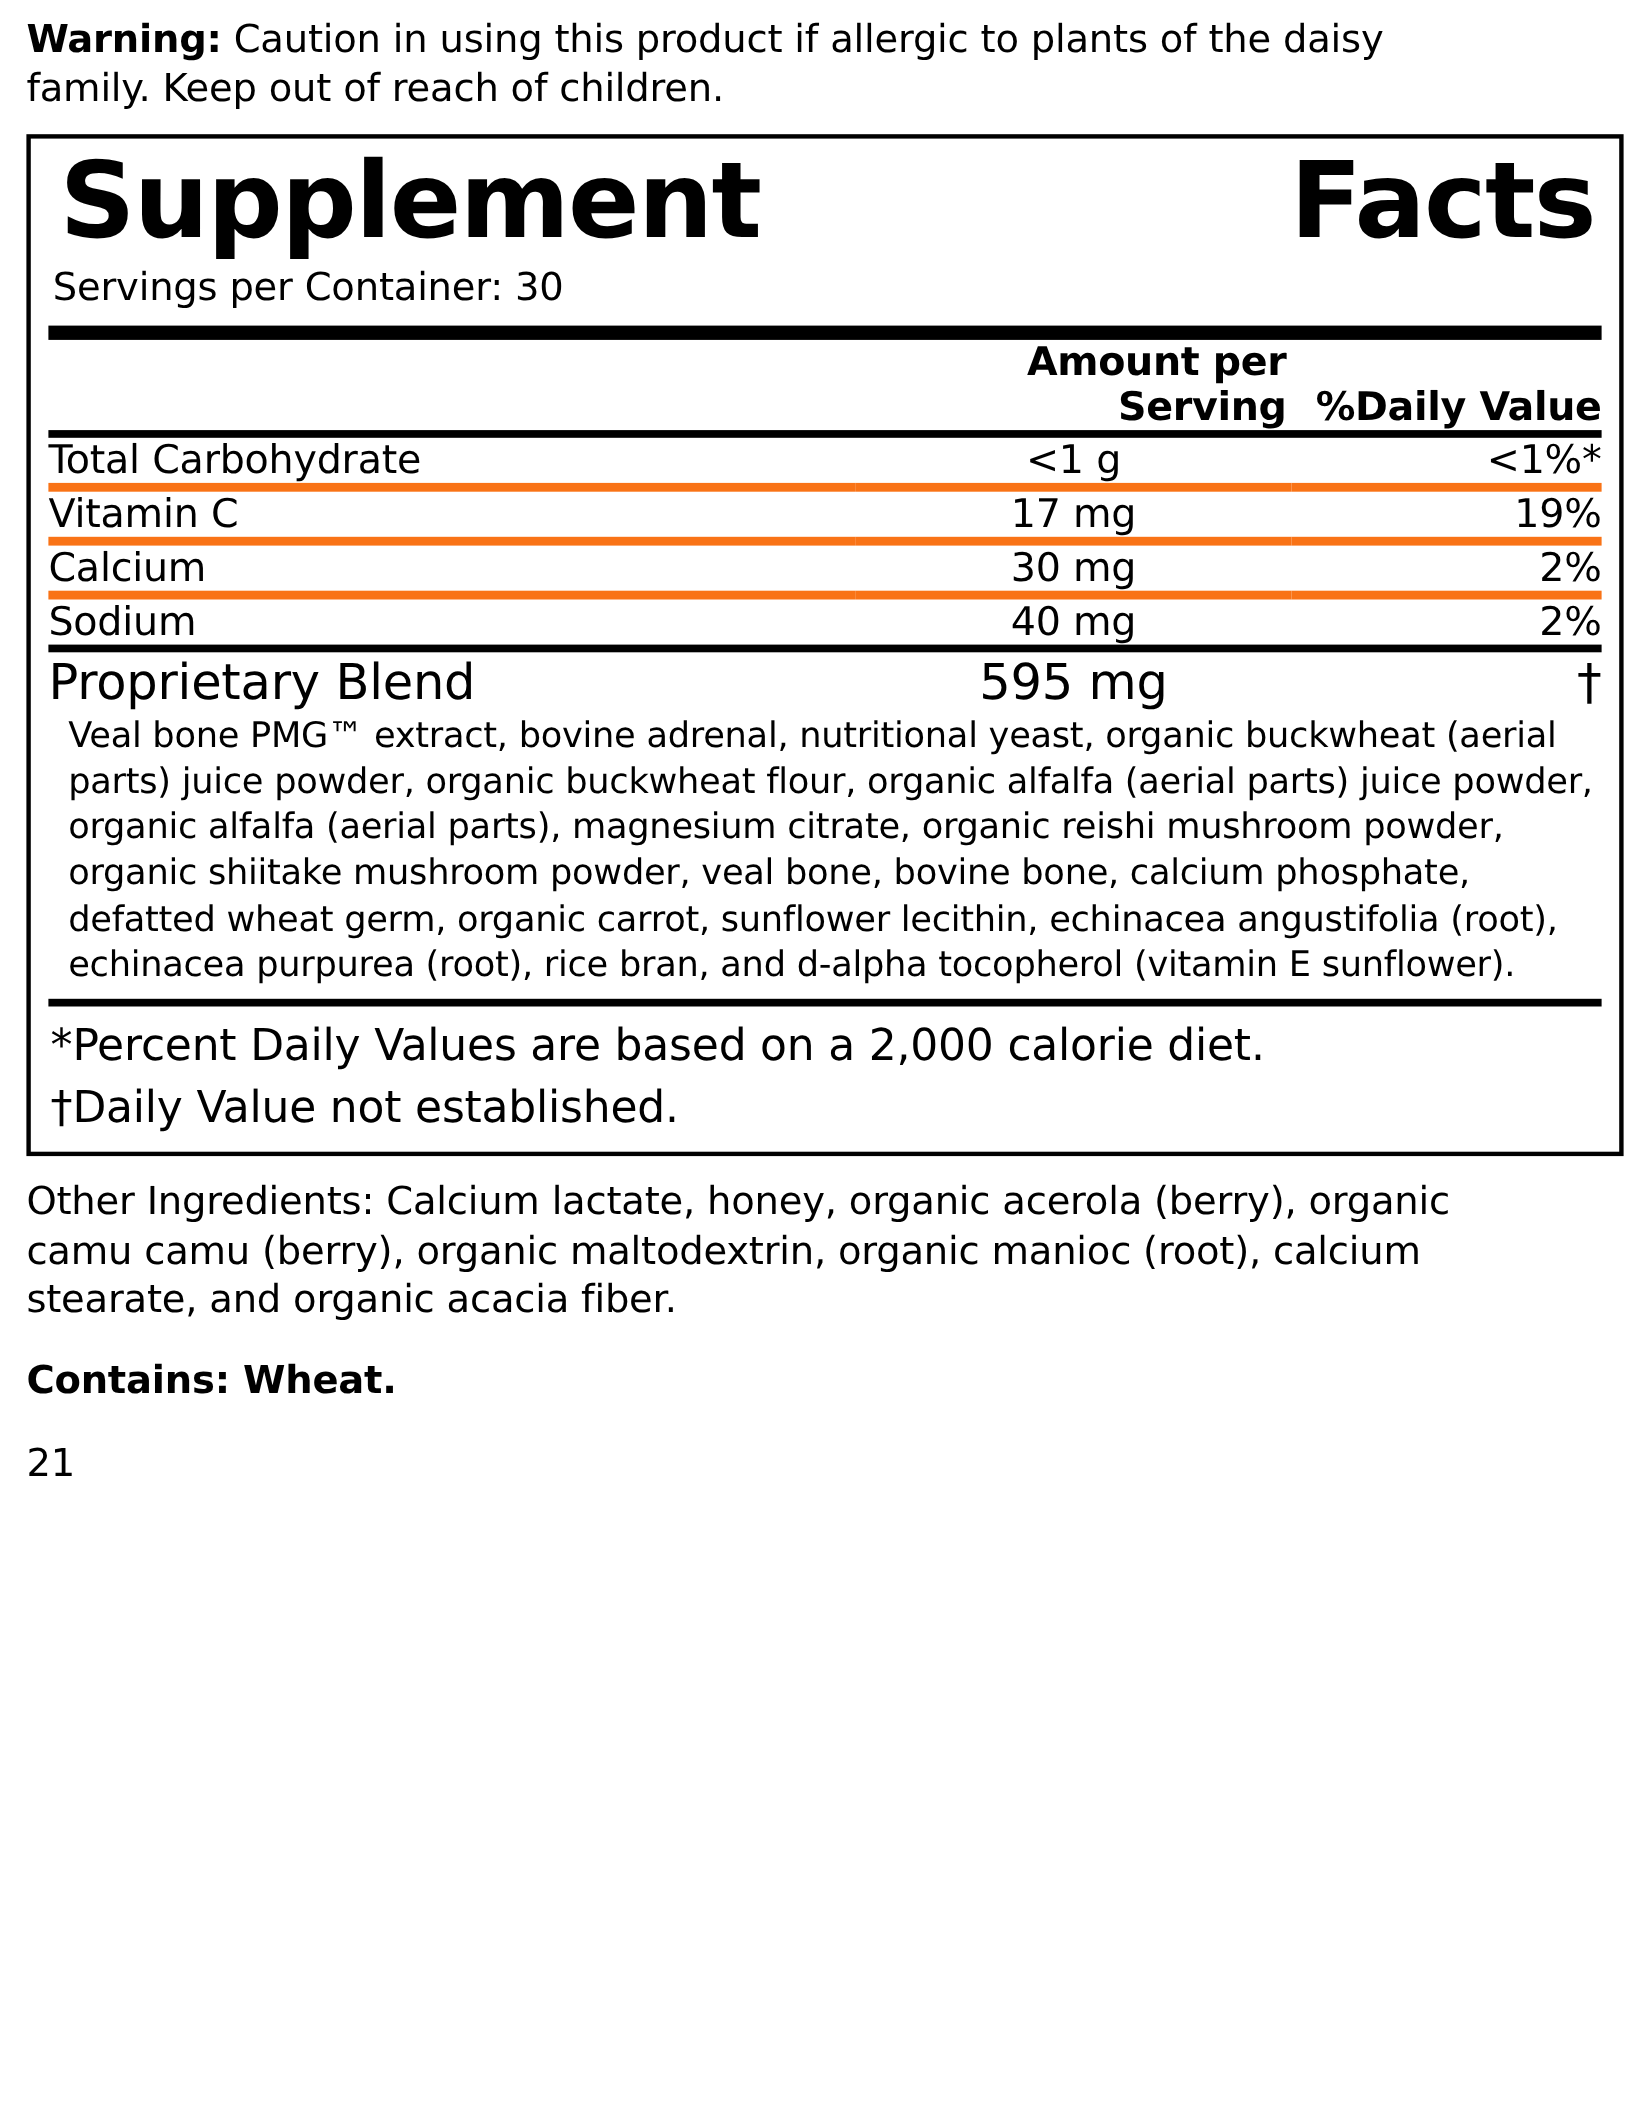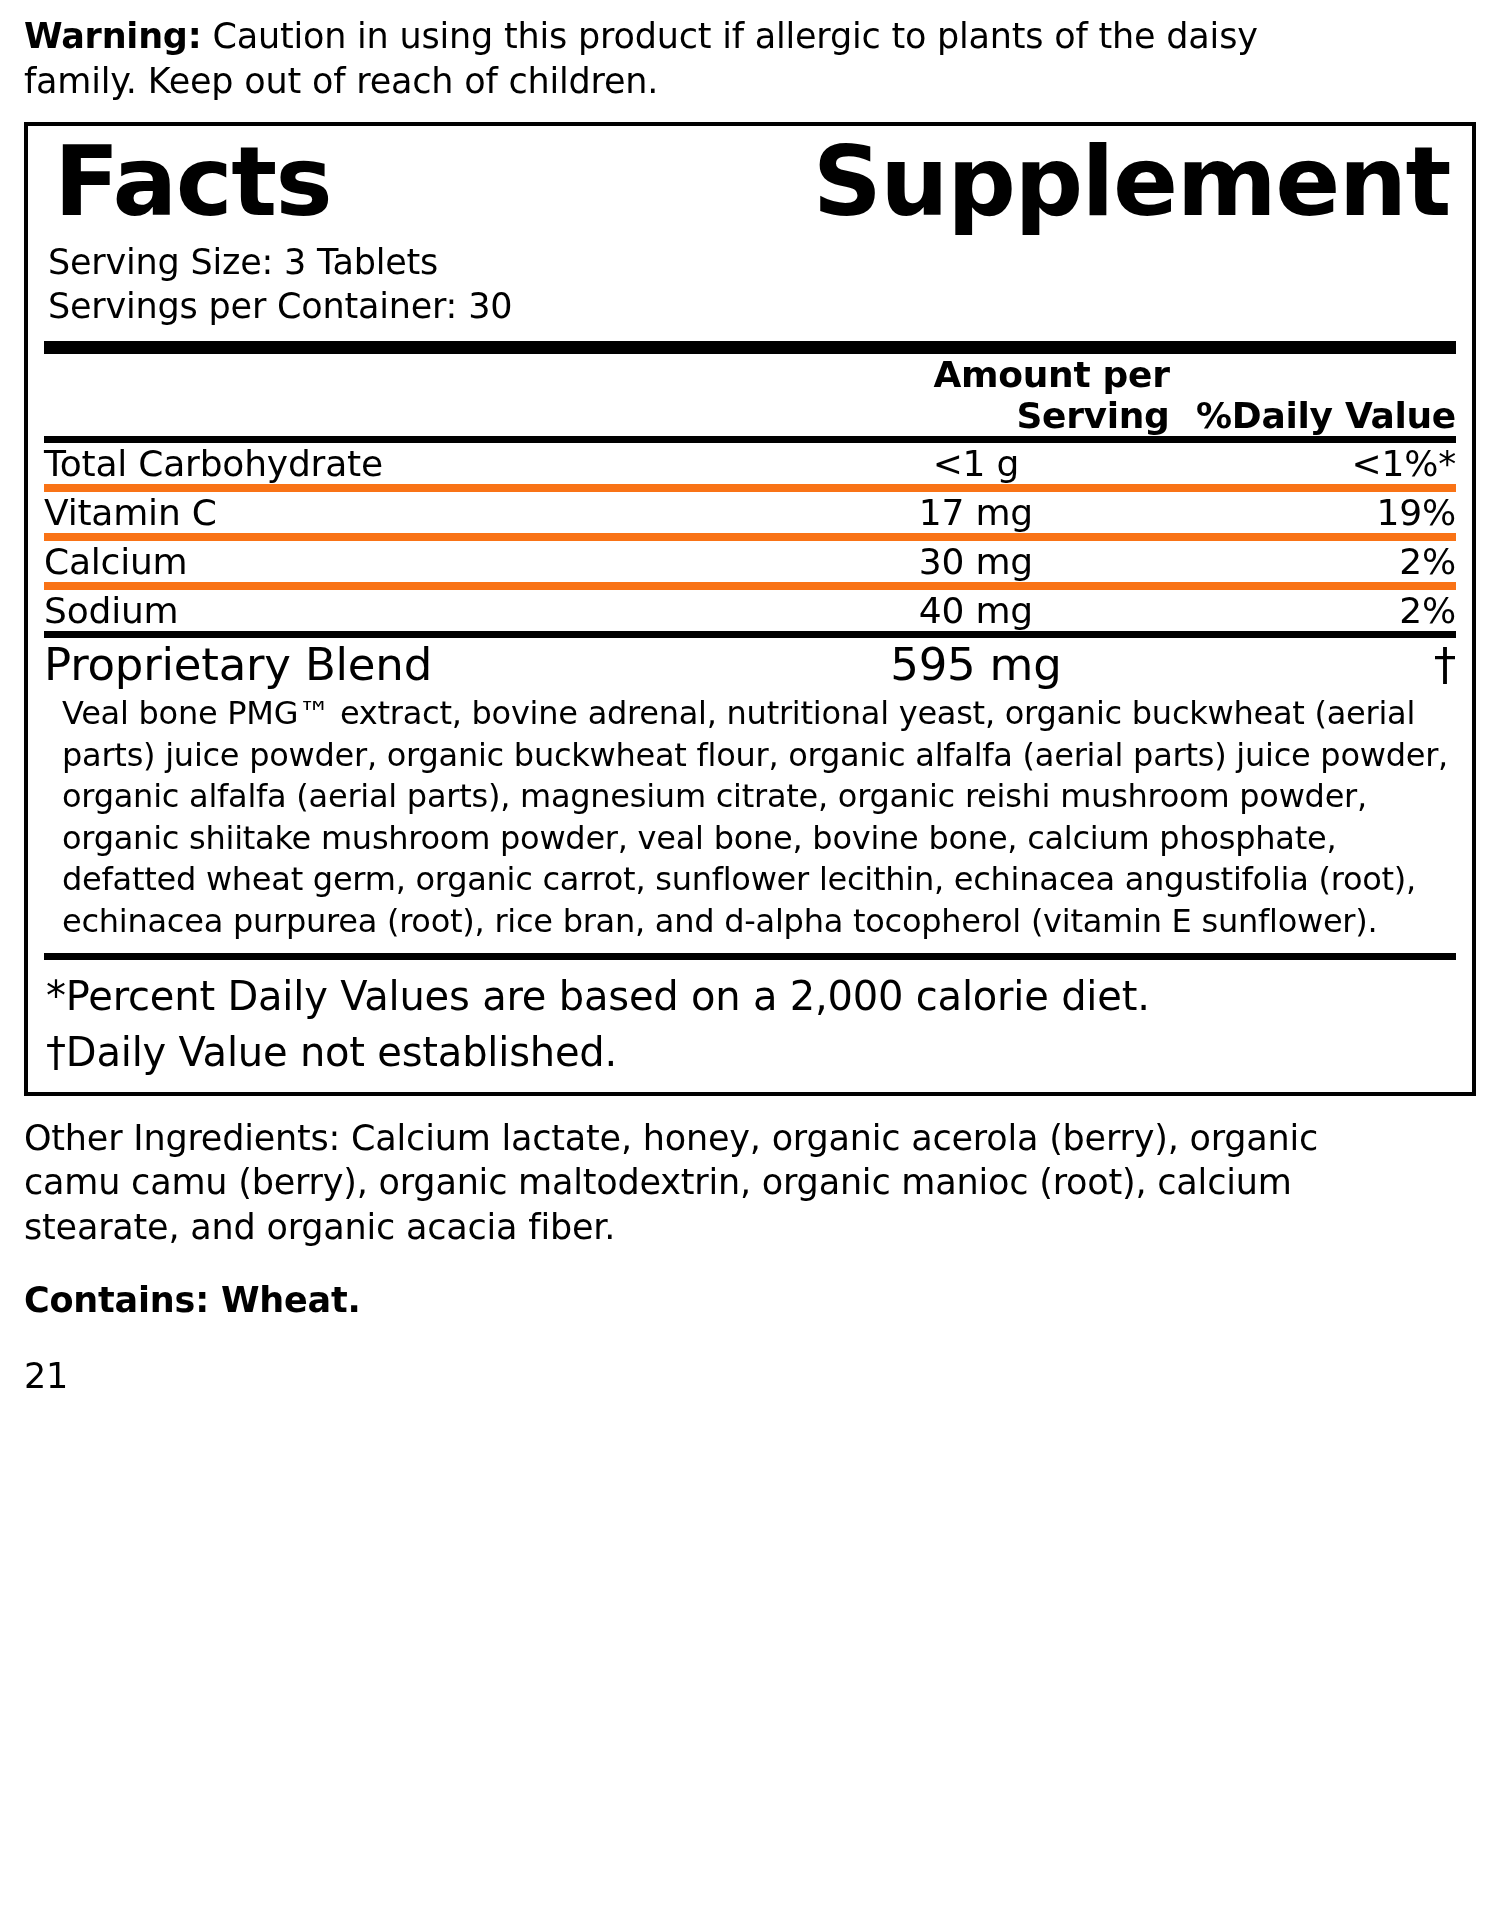--- a/index.html
+++ b/index.html
@@ -150,25 +150,24 @@
 </head>
 <body>
 
 <div class="page">
 
   <p class="warning"><b>Warning:</b><span> Caution in using this product if allergic to plants of the daisy family. Keep out of reach of children.</span></p>
 
   <div class="panel">
 
     <div class="sf-title">
+      <span>Supplement</span>
       <span>Facts</span>
-      <span>Supplement</span>
     </div>
 
-    <div class="serving-line">Serving Size: 3 Tablets</div>
     <div class="serving-line">Servings per Container: 30</div>
 
     <div class="rule-thick"></div>
 
     <table class="facts">
       <colgroup>
         <col class="col-name">
           <col class="col-amt">
           <col class="col-dv">
       </colgroup>

